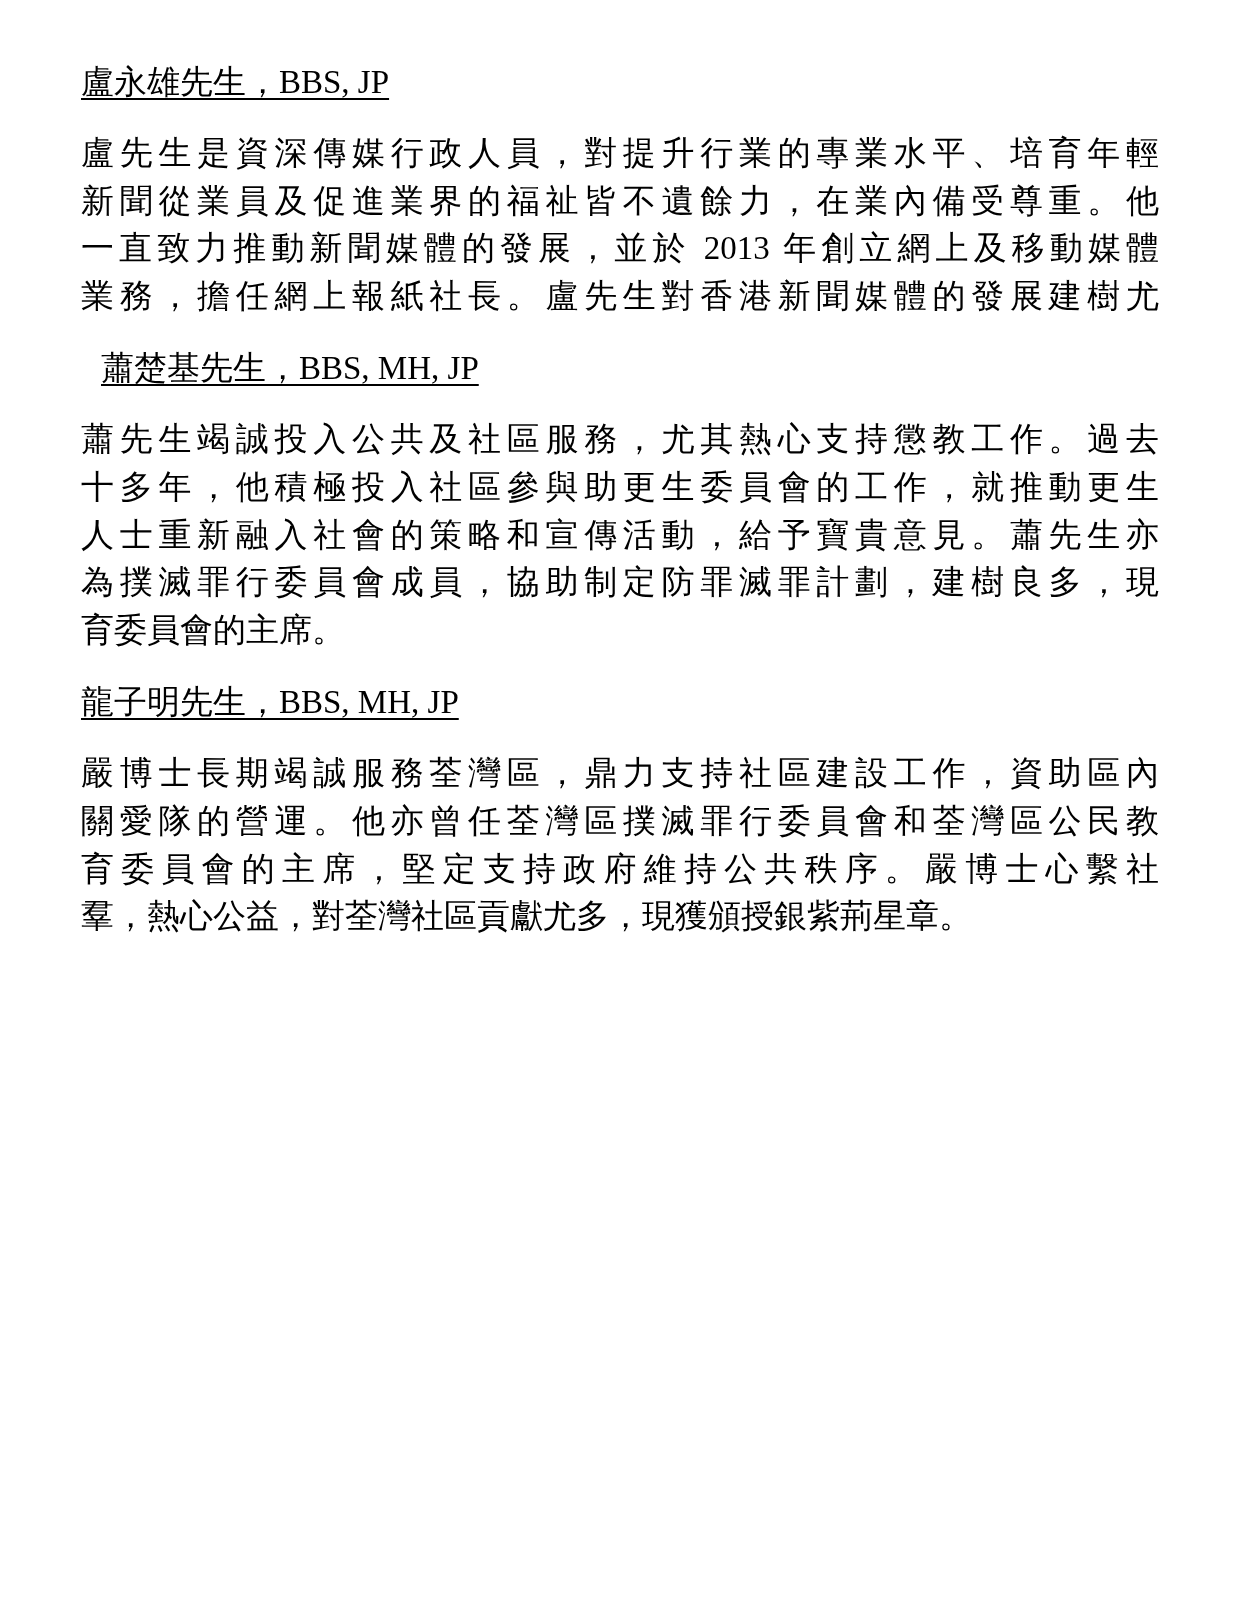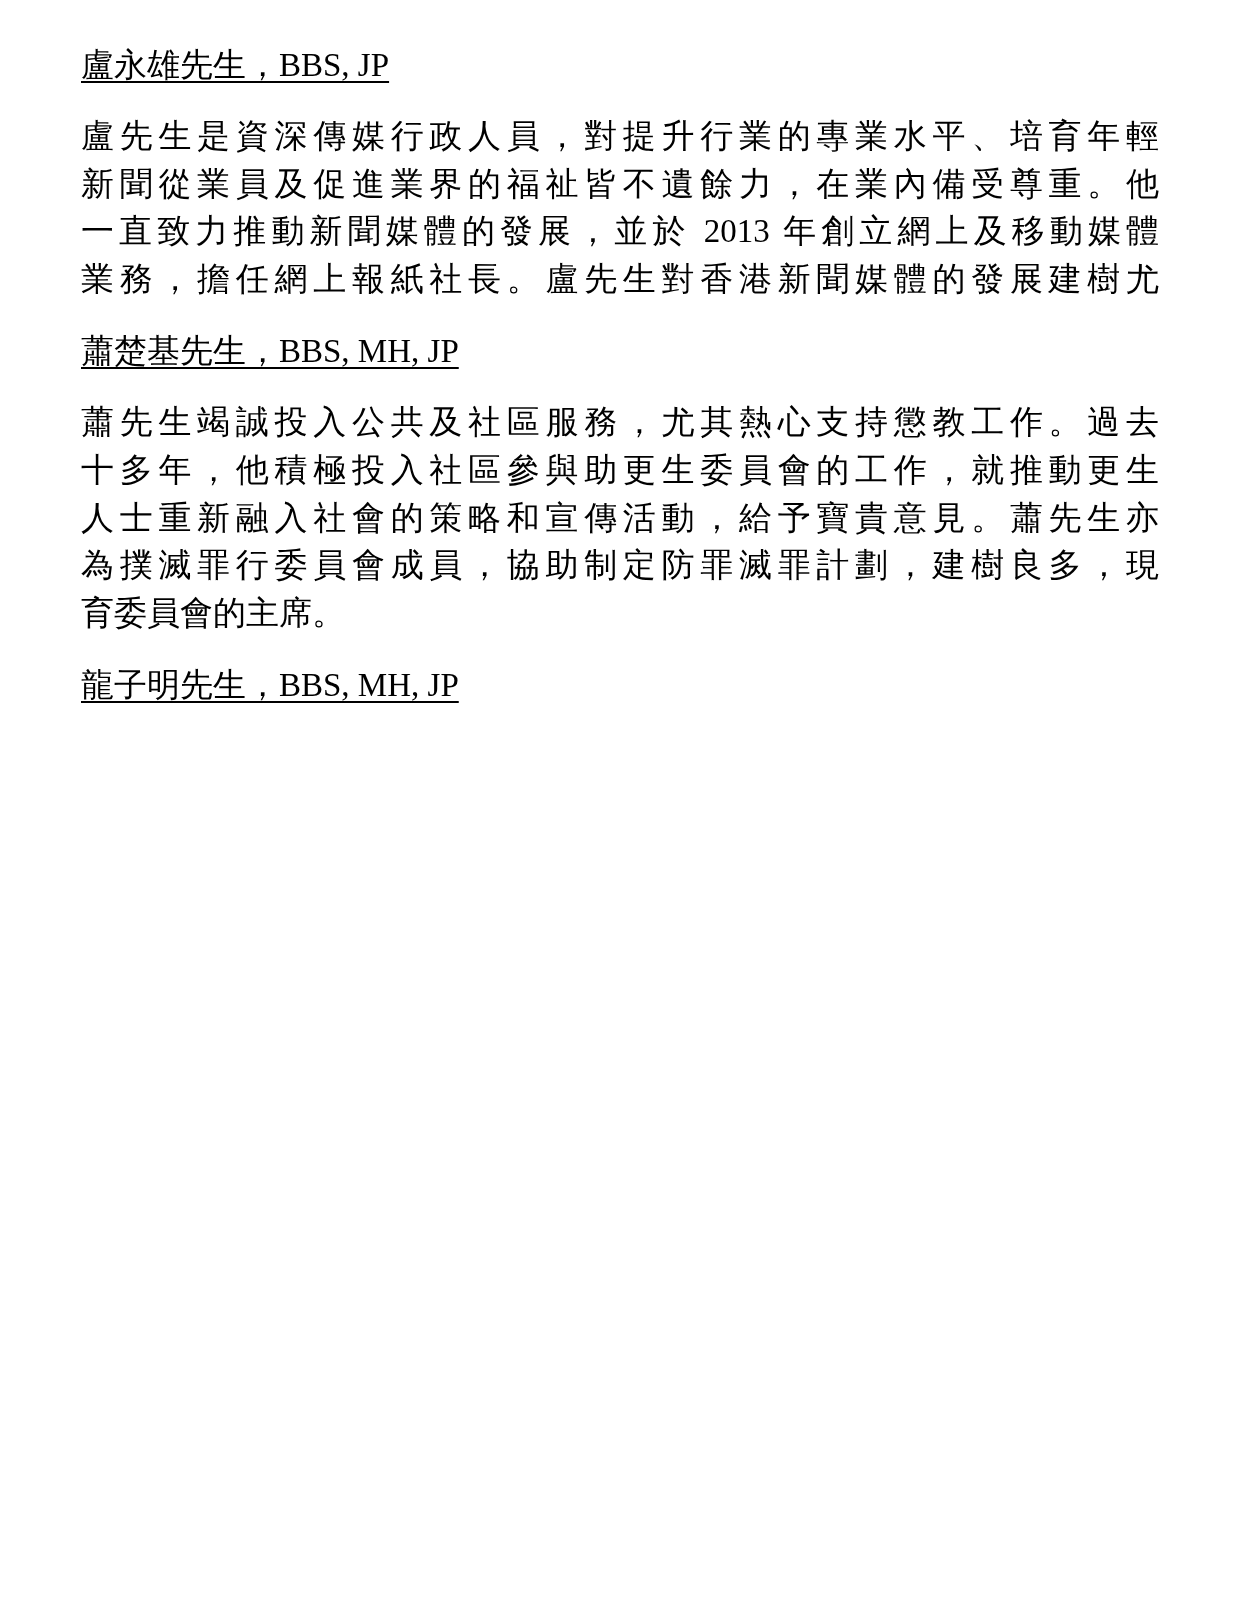--- a/index.html
+++ b/index.html
@@ -11,21 +11,21 @@
       width: 1240px;
       height: 1603px;
       position: relative;
       overflow: hidden;
       color: #000000;
       font-family: "Liberation Serif", "DejaVu Serif", serif;
     }
     .page {
       position: absolute;
       left: 81px;
-      top: 41px;
+      top: 58px;
       width: 1080px;
     }
     .entry {
       margin: 0;
     }
     .heading {
       font-size: 33px;
       line-height: 48px;
       height: 48px;
       margin: 0 0 24px 0;
@@ -64,34 +64,40 @@
     </h2>
     <p class="para">
       <span class="line">盧先生是資深傳媒行政人員，對提升行業的專業水平、培育年輕</span>
       <span class="line">新聞從業員及促進業界的福祉皆不遺餘力，在業內備受尊重。他</span>
       <span class="line">一直致力推動新聞媒體的發展，並於 2013 年創立網上及移動媒體</span>
       <span class="line">業務，擔任網上報紙社長。盧先生對香港新聞媒體的發展建樹尤</span>
     </p>
   </section>
 
   <section class="entry">
-    <h2 class="heading" style="font-weight:normal;">
+    <h2 class="heading" style="font-weight:normal;margin-left:20px;">
       <span class="u">蕭楚基先生，BBS, MH, JP</span>
     </h2>
     <p class="para">
       <span class="line">蕭先生竭誠投入公共及社區服務，尤其熱心支持懲教工作。過去</span>
       <span class="line">十多年，他積極投入社區參與助更生委員會的工作，就推動更生</span>
       <span class="line">人士重新融入社會的策略和宣傳活動，給予寶貴意見。蕭先生亦</span>
       <span class="line">為撲滅罪行委員會成員，協助制定防罪滅罪計劃，建樹良多，現</span>
       <span class="line last">育委員會的主席。</span>
     </p>
   </section>
 
   <section class="entry">
     <h2 class="heading" style="font-weight:normal;">
       <span class="u">龍子明先生，BBS, MH, JP</span>
     </h2>
   </section>
 
   <section class="entry">
+    <p class="para">
+      <span class="line">嚴博士長期竭誠服務荃灣區，鼎力支持社區建設工作，資助區內</span>
+      <span class="line">關愛隊的營運。他亦曾任荃灣區撲滅罪行委員會和荃灣區公民教</span>
+      <span class="line">育委員會的主席，堅定支持政府維持公共秩序。嚴博士心繫社</span>
+      <span class="line last">羣，熱心公益，對荃灣社區貢獻尤多，現獲頒授銀紫荊星章。</span>
+    </p>
   </section>
 
 </div>
 
 </body></html>

